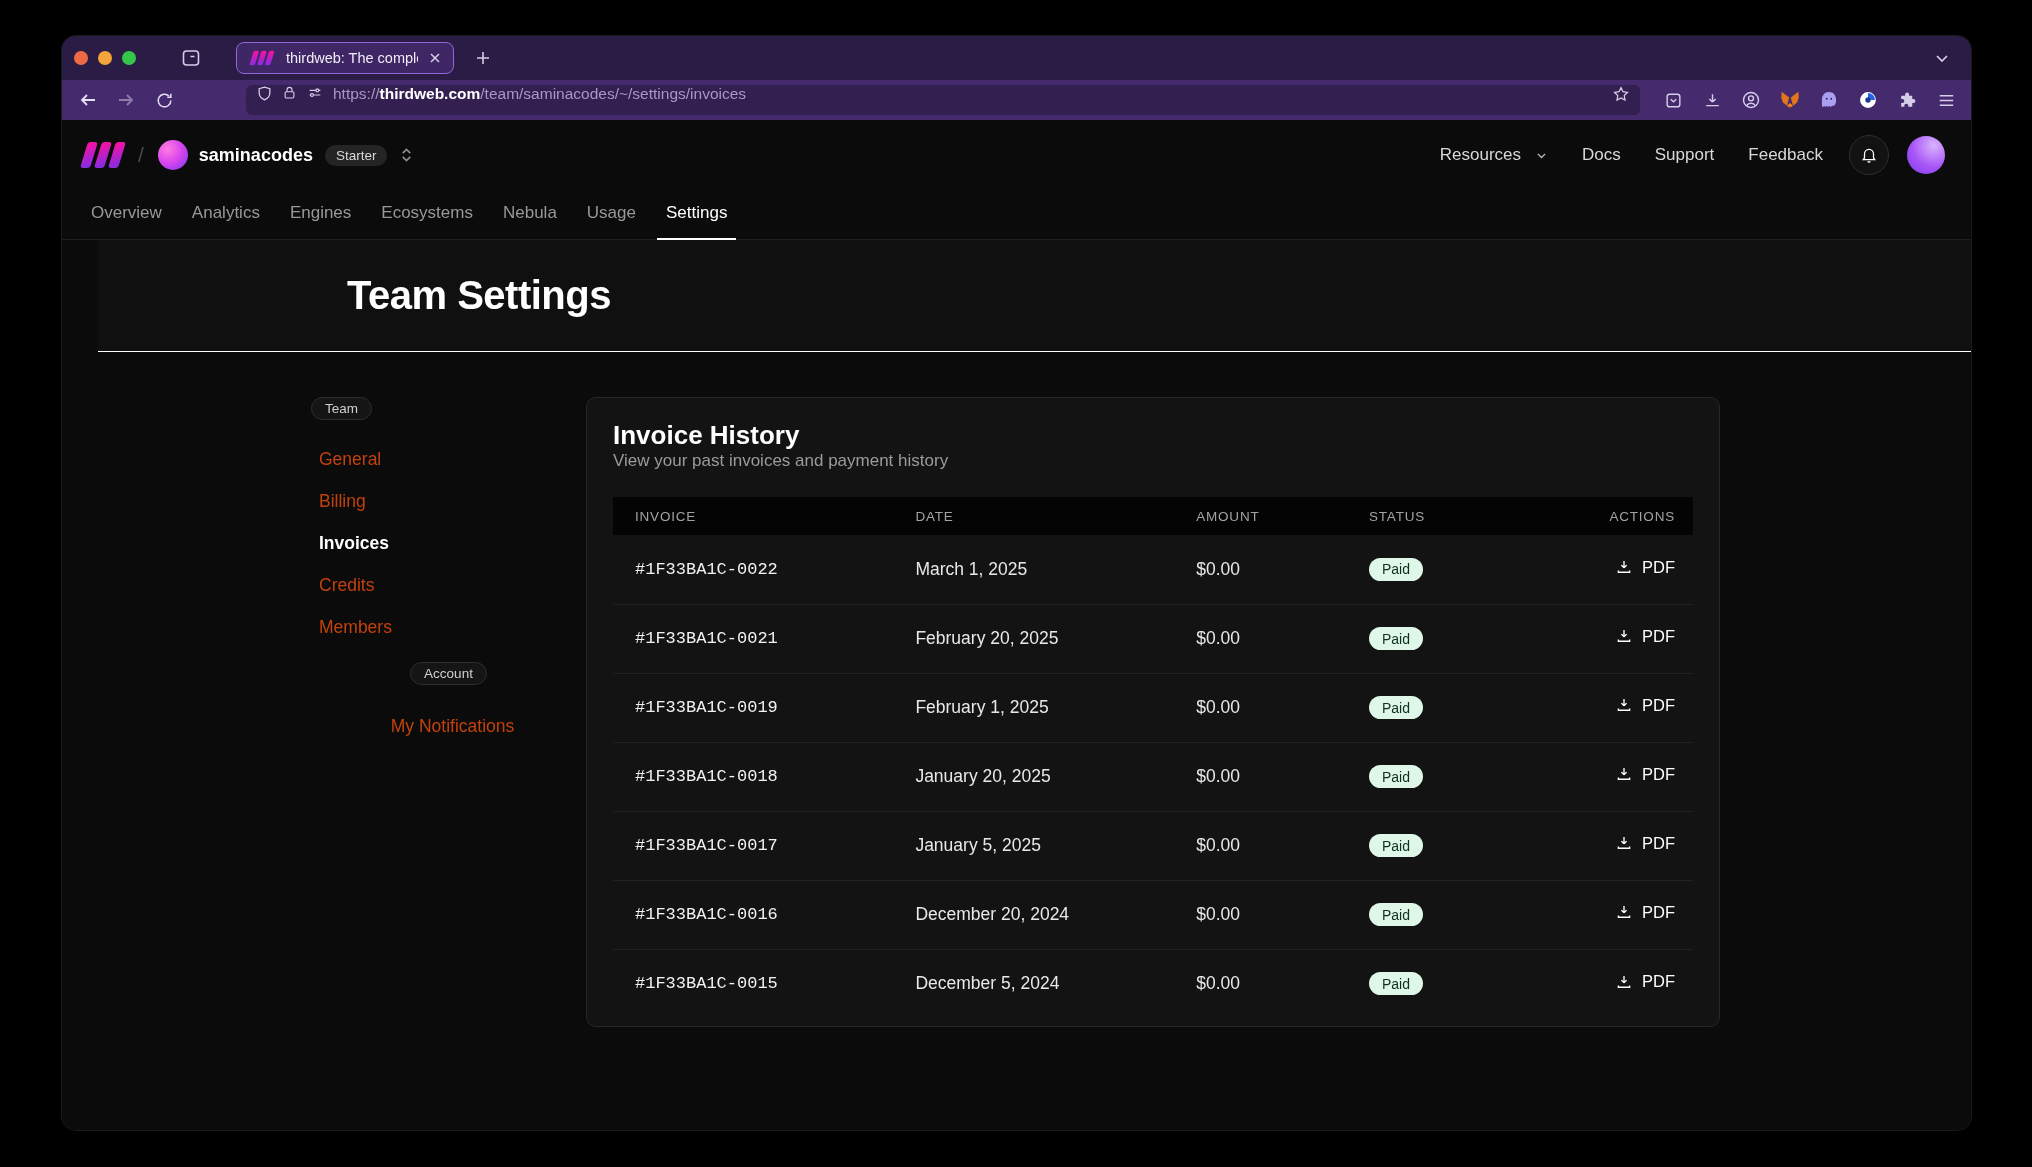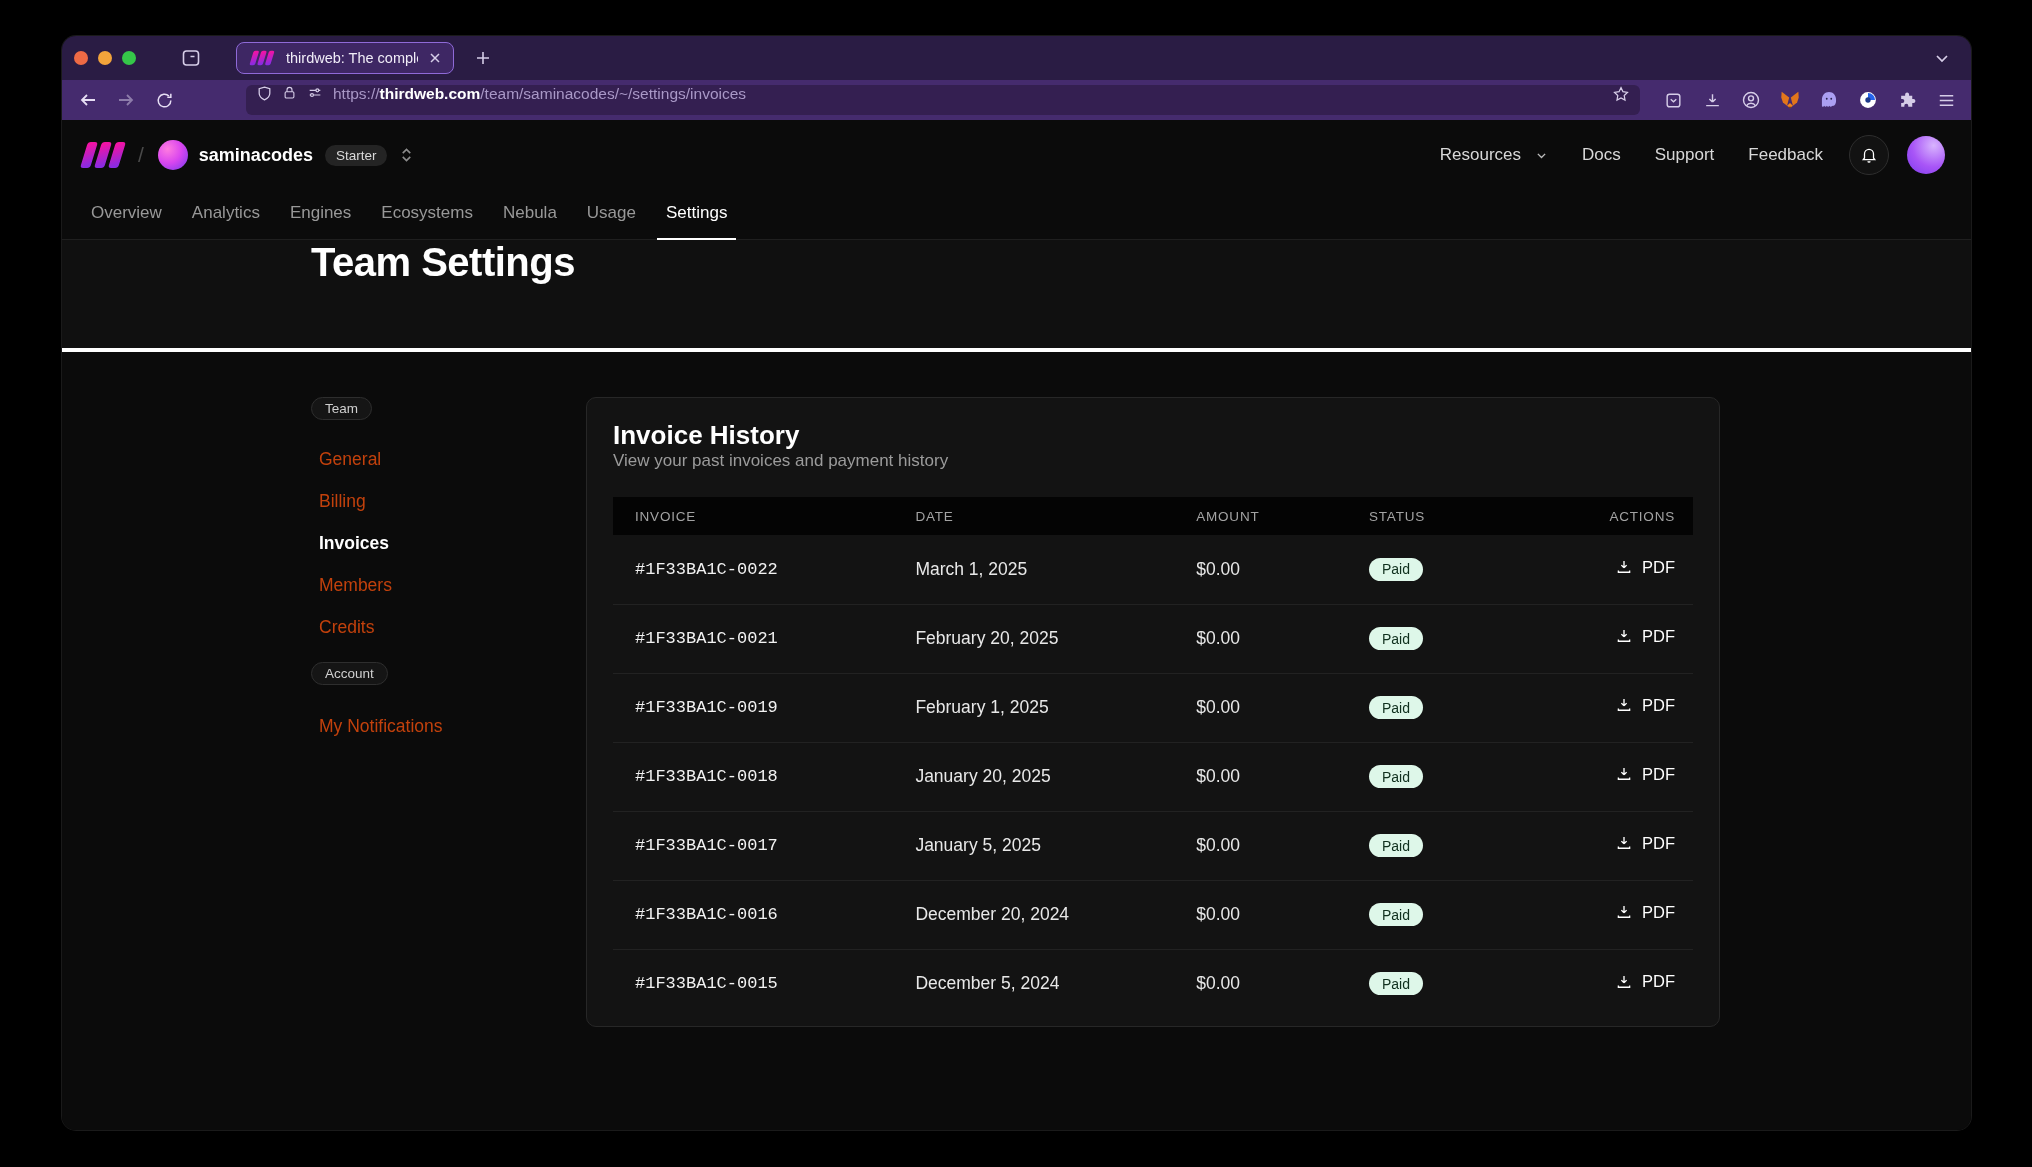--- a/index.html
+++ b/index.html
@@ -51,33 +51,33 @@
   .bell-btn { width:40px; height:40px; border-radius:50%; border:1px solid #2e2e2e; background:#121212;
               display:flex; align-items:center; justify-content:center; color:#fff; margin-right:18px; }
   .user-avatar { width:38px; height:38px; border-radius:50%;
                  background:radial-gradient(circle at 70% 25%, #d8b4fe, #a855f7 55%, #7c3aed 100%); }
 
   .site-tabs { height:54px; display:flex; align-items:stretch; padding:0 14px; border-bottom:1px solid #1f1f1f; }
   .site-tab { display:flex; align-items:center; padding:0 15px; font-size:17px; color:#989898; position:relative; }
   .site-tab.active { color:#fff; font-weight:500; }
   .site-tab.active::after { content:""; position:absolute; left:6px; right:6px; bottom:-1px; height:2px; background:#fff; }
 
-  .title-band { height:112px; background:#101010; border-bottom:4px solid #ffffff;
-                display:flex; padding-left:249px; }
+  .title-band { height:112px; background:#101010; border-bottom:1px solid #ffffff;
+                display:flex; align-items:center; padding-left:249px;margin-left:36px; }
   .page-title { font-size:40px; font-weight:700; letter-spacing:-0.5px; color:#fff; }
 
   .content { flex:1; display:flex; padding-left:249px; background:#0b0b0b; overflow:hidden; }
   .sidebar { width:275px; padding-top:45px; flex:none; }
   .side-badge { display:inline-block; border:1px solid #2e2e2e; background:#151515; color:#cfcfcf;
                 font-size:13.5px; padding:3px 13px; border-radius:999px; }
   .side-list { list-style:none; margin:18px 0 14px 8px; }
   .side-list li { height:42px; line-height:42px; font-size:17.5px; color:#c2410c; }
   .side-list li.active { color:#fff; font-weight:600; }
   .side-list.account { margin-top:20px; }
-  .sidebar .group-account { margin-top:10px; }
+  .sidebar .group-account { margin-top:10px;text-align:center; }
 
   .card { width:1134px; margin-top:45px; background:#131313; border:1px solid #272727;
           border-radius:10px; padding:22px 26px 8px; align-self:flex-start; }
   .card-title { font-size:26px; font-weight:700; color:#fff; }
   .card-sub { font-size:17px; color:#9b9b9b; margin-top:0; }
   table.invoices { width:100%; border-collapse:collapse; margin-top:26px; }
   col.c1{width:28%;} col.c2{width:26%;} col.c3{width:16%;} col.c4{width:20%;} col.c5{width:10%;}
   .invoices thead th { background:#040404; height:38px; font-size:13.5px; font-weight:500;
                        letter-spacing:0.8px; color:#a3a3a3; text-align:left; }
   .invoices th:first-child, .invoices td:first-child { padding-left:22px; }
@@ -289,22 +289,22 @@
       </div>
 
       <div class="content">
 
         <aside class="sidebar">
           <span class="side-badge">Team</span>
           <ul class="side-list">
             <li>General</li>
             <li>Billing</li>
             <li class="active">Invoices</li>
+            <li>Credits</li>
             <li>Members</li>
-            <li>Credits</li>
           </ul>
           <div class="group-account">
             <span class="side-badge">Account</span>
             <ul class="side-list account">
               <li>My Notifications</li>
             </ul>
           </div>
         </aside>
 
         <section class="card">

